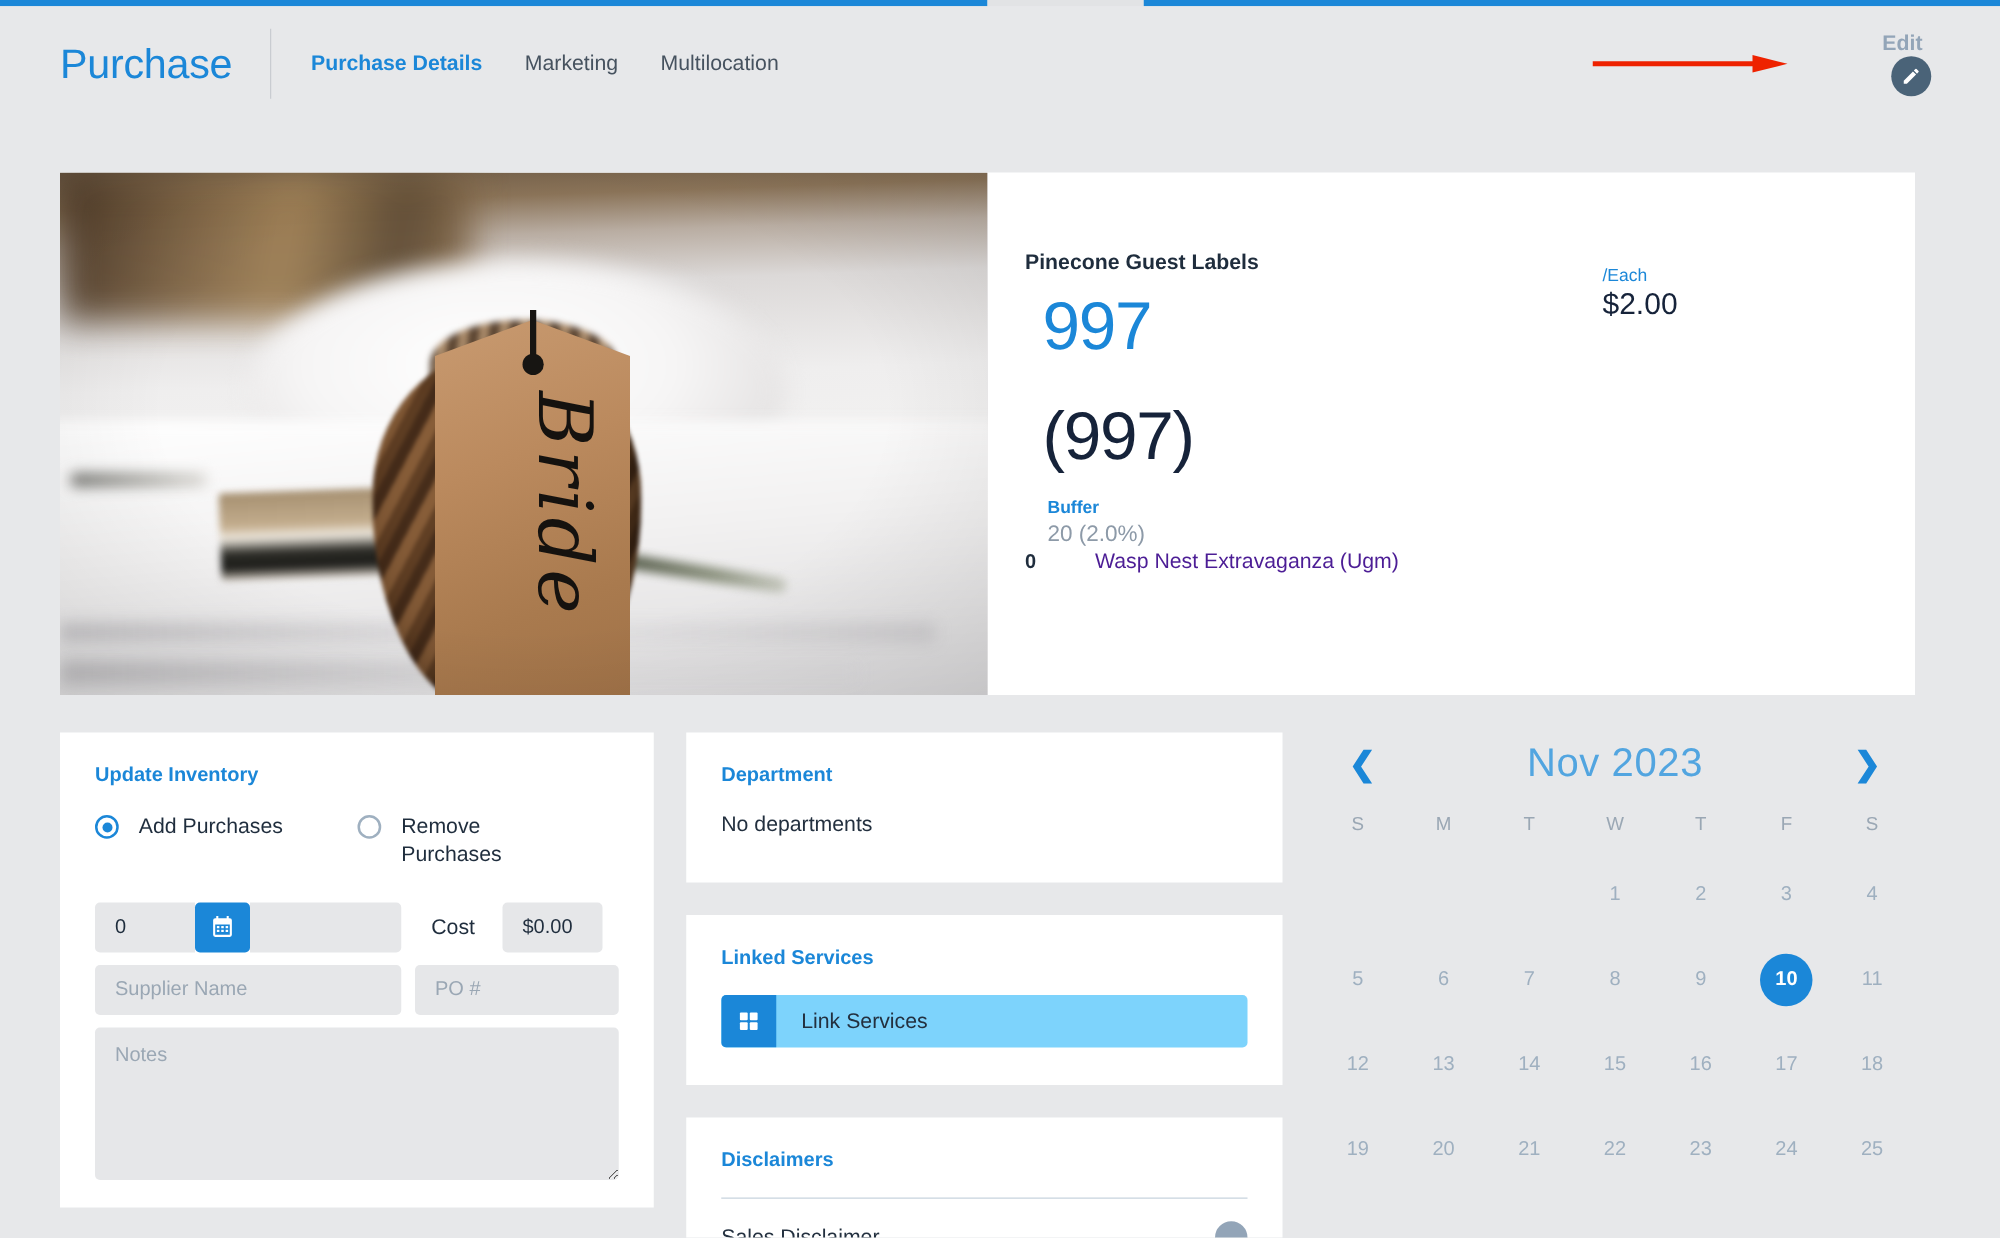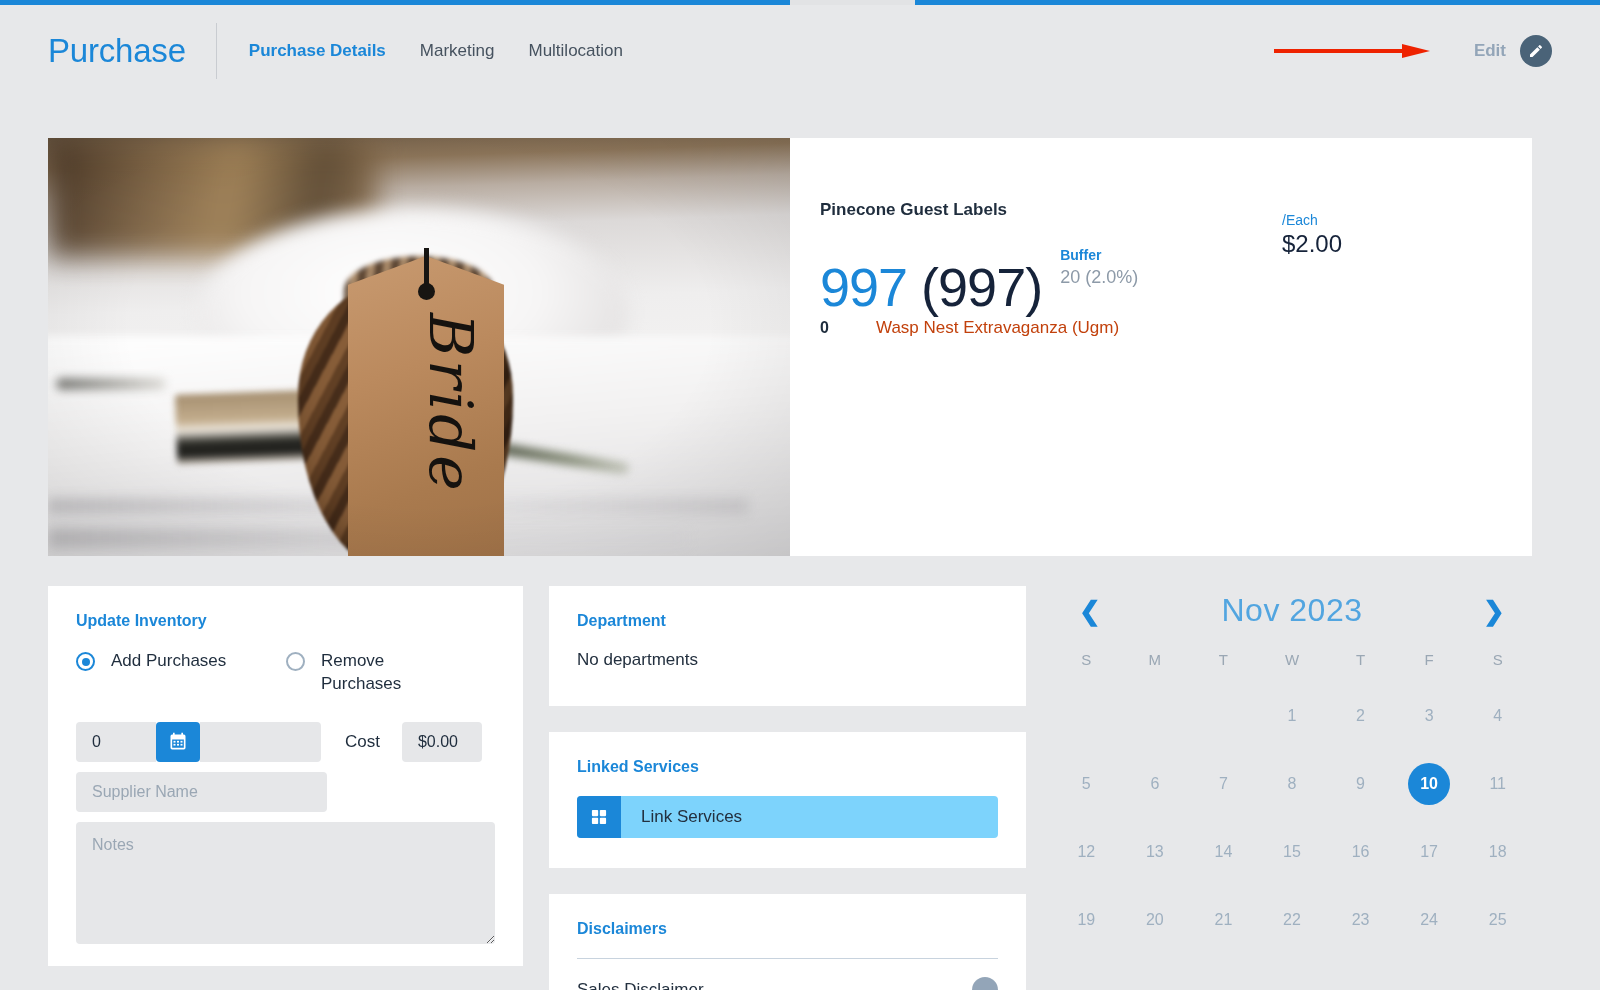--- a/index.html
+++ b/index.html
@@ -58,20 +58,21 @@
     cursor: pointer;
     white-space: nowrap;
   }
   .nav-item.active { color: #1b87d8; font-weight: bold; }
 
   .header-right {
     margin-left: auto;
     display: flex;
     align-items: center;
     position: relative;
+    flex-direction: column;
   }
   .edit-label {
     font-size: 17px;
     font-weight: bold;
     color: #93a5b8;
     margin-right: 14px;
     cursor: pointer;
   }
   .edit-btn {
     width: 32px; height: 32px;
@@ -247,20 +248,21 @@
   .prod-title {
     font-size: 17px;
     font-weight: bold;
     color: #1f2d3d;
     margin-bottom: 10px;
   }
   .qty-row {
     display: flex;
     align-items: baseline;
     gap: 0;
+    flex-direction: column;
   }
   .qty-onhand {
     font-size: 54px;
     color: #1b87d8;
     font-weight: 300;
     letter-spacing: -1px;
   }
   .qty-avail {
     font-size: 54px;
     color: #16233a;
@@ -275,21 +277,21 @@
 
   .other-title {
     font-size: 16px;
     font-weight: bold;
     color: #1f2d3d;
     margin-top: 46px;
     margin-bottom: 10px;
   }
   .other-row { display: flex; align-items: baseline; }
   .other-qty { font-size: 16px; font-weight: bold; color: #1f2d3d; width: 56px; }
-  .other-loc { font-size: 17px; color: #c2410c; }
+  .other-loc { font-size: 17px; color: #4c1d95; }
 
   .info-right {
     width: 250px;
     padding-top: 12px;
   }
   .each-label { font-size: 14px; color: #1b87d8; margin-bottom: 2px; }
   .price { font-size: 24px; color: #16233a; font-weight: 400; }
 
   
   .lower {
@@ -596,20 +598,21 @@
             <rect x="15" y="14.2" width="2.4" height="2.1"></rect>
           </svg>
         </button>
         <input class="input date-input" placeholder="" style="">
         <div class="cost-label">Cost</div>
         <input class="input cost-input" value="$0.00" style="">
       </div>
 
       <div class="field-row">
         <input class="input supplier-input" placeholder="Supplier Name" style="">
+        <input class="input po-input" placeholder="PO #" style="">
       </div>
 
       <textarea class="notes" placeholder="Notes" style=""></textarea>
     </div>
   </div>
 
   <div class="col-mid">
     <div class="card card-dept">
       <div class="card-title">Department</div>
       <div class="dept-text">No departments</div>

